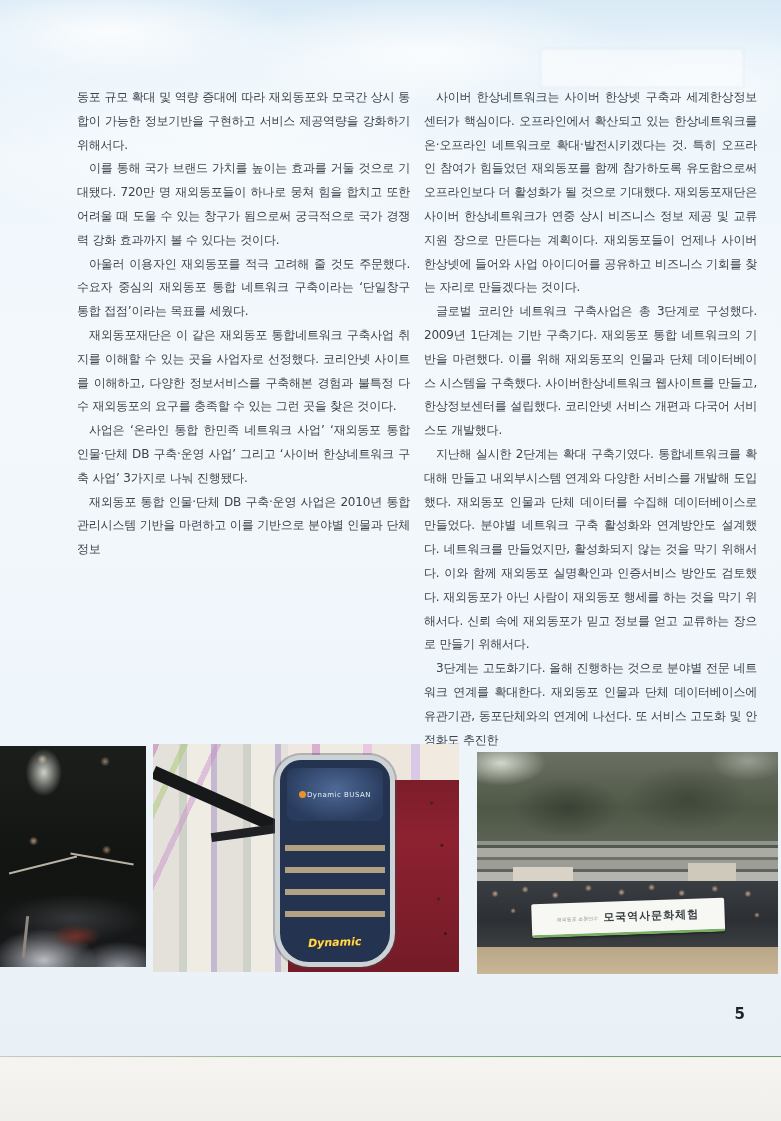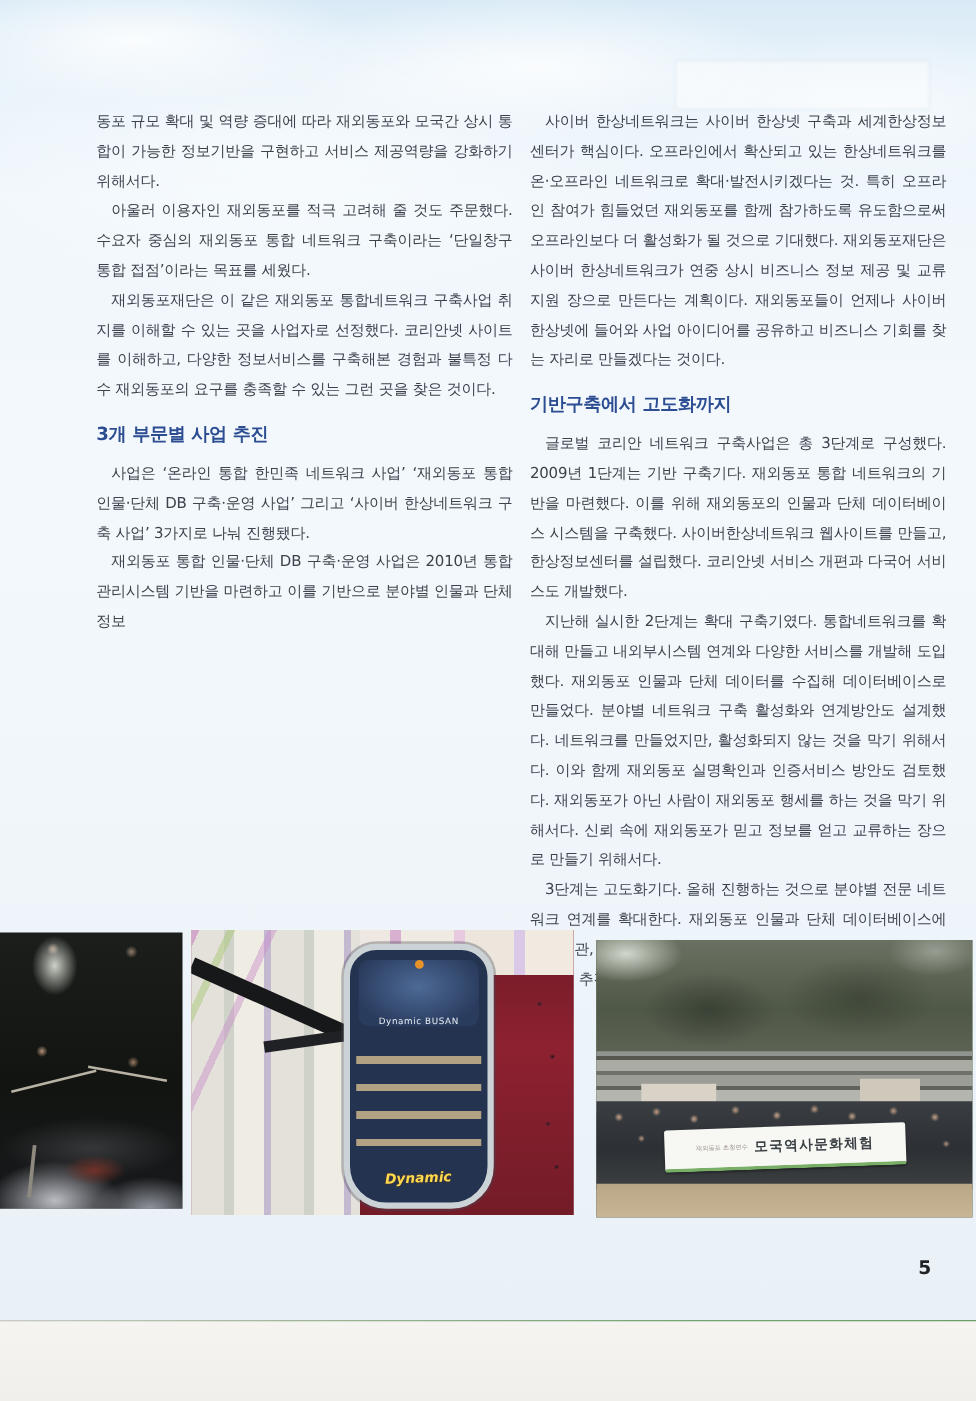--- a/index.html
+++ b/index.html
@@ -89,21 +89,21 @@
     border-radius:26px 26px 34px 34px;
     background:#243450;
     border:5px solid #ccd3d6;
     box-sizing:border-box;
     box-shadow:0 0 0 2px rgba(70,70,80,.35);
   }
   .ship-top{
     position:absolute;left:6%;top:4%;width:88%;height:26%;
     background:radial-gradient(ellipse 60% 70% at 50% 40%, #4d6a96, #2a3c5e 90%);
     border-radius:8px;
-    display:flex;flex-direction:column;align-items:center;justify-content:space-between;gap:1px;
+    display:flex;flex-direction:row;align-items:center;justify-content:center;gap:1px;
   }
   .ship-logo-dot{width:7px;height:7px;border-radius:50%;background:#e8932a;}
   .ship-label-top{font-size:7px;color:#e8eef5;letter-spacing:.5px;white-space:nowrap;}
   .ship-beams{
     position:absolute;left:4%;top:34%;width:92%;height:48%;
     background:repeating-linear-gradient(180deg, rgba(0,0,0,0) 0 16px, #b3a183 16px 22px);
   }
   .ship-bottom{
     position:absolute;left:10%;bottom:3%;width:80%;height:14%;
     display:flex;align-items:center;justify-content:center;
@@ -175,29 +175,28 @@
 </style>
 </head>
 <body>
 
 <div class="page">
   <div class="ghost"></div>
 
   <div class="content">
     <div class="col">
       <p class="first">동포 규모 확대 및 역량 증대에 따라 재외동포와 모국간 상시 통합이 가능한 정보기반을 구현하고 서비스 제공역량을 강화하기 위해서다.</p>
+      <p>이를 통해 국가 브랜드 가치를 높이는 효과를 거둘 것으로 기대됐다. 720만 명 재외동포들이 하나로 뭉쳐 힘을 합치고 또한 어려울 때 도울 수 있는 창구가 됨으로써 궁극적으로 국가 경쟁력 강화 효과까지 볼 수 있다는 것이다.</p>
       <p>아울러 이용자인 재외동포를 적극 고려해 줄 것도 주문했다. 수요자 중심의 재외동포 통합 네트워크 구축이라는 ‘단일창구 통합 접점’이라는 목표를 세웠다.</p>
       <p>재외동포재단은 이 같은 재외동포 통합네트워크 구축사업 취지를 이해할 수 있는 곳을 사업자로 선정했다. 코리안넷 사이트를 이해하고, 다양한 정보서비스를 구축해본 경험과 불특정 다수 재외동포의 요구를 충족할 수 있는 그런 곳을 찾은 것이다.</p>
-      <h3>3개 부문별 사업 추진</h3>
       <p>사업은 ‘온라인 통합 한민족 네트워크 사업’ ‘재외동포 통합 인물·단체 DB 구축·운영 사업’ 그리고 ‘사이버 한상네트워크 구축 사업’ 3가지로 나눠 진행됐다.</p>
       <p>재외동포 통합 인물·단체 DB 구축·운영 사업은 2010년 통합관리시스템 기반을 마련하고 이를 기반으로 분야별 인물과 단체정보</p>
     </div>
     <div class="col">
       <p>사이버 한상네트워크는 사이버 한상넷 구축과 세계한상정보센터가 핵심이다. 오프라인에서 확산되고 있는 한상네트워크를 온·오프라인 네트워크로 확대·발전시키겠다는 것. 특히 오프라인 참여가 힘들었던 재외동포를 함께 참가하도록 유도함으로써 오프라인보다 더 활성화가 될 것으로 기대했다. 재외동포재단은 사이버 한상네트워크가 연중 상시 비즈니스 정보 제공 및 교류 지원 장으로 만든다는 계획이다. 재외동포들이 언제나 사이버 한상넷에 들어와 사업 아이디어를 공유하고 비즈니스 기회를 찾는 자리로 만들겠다는 것이다.</p>
-      <h3>기반구축에서 고도화까지</h3>
       <p>글로벌 코리안 네트워크 구축사업은 총 3단계로 구성했다. 2009년 1단계는 기반 구축기다. 재외동포 통합 네트워크의 기반을 마련했다. 이를 위해 재외동포의 인물과 단체 데이터베이스 시스템을 구축했다. 사이버한상네트워크 웹사이트를 만들고, 한상정보센터를 설립했다. 코리안넷 서비스 개편과 다국어 서비스도 개발했다.</p>
       <p>지난해 실시한 2단계는 확대 구축기였다. 통합네트워크를 확대해 만들고 내외부시스템 연계와 다양한 서비스를 개발해 도입했다. 재외동포 인물과 단체 데이터를 수집해 데이터베이스로 만들었다. 분야별 네트워크 구축 활성화와 연계방안도 설계했다. 네트워크를 만들었지만, 활성화되지 않는 것을 막기 위해서다. 이와 함께 재외동포 실명확인과 인증서비스 방안도 검토했다. 재외동포가 아닌 사람이 재외동포 행세를 하는 것을 막기 위해서다. 신뢰 속에 재외동포가 믿고 정보를 얻고 교류하는 장으로 만들기 위해서다.</p>
       <p>3단계는 고도화기다. 올해 진행하는 것으로 분야별 전문 네트워크 연계를 확대한다. 재외동포 인물과 단체 데이터베이스에 유관기관, 동포단체와의 연계에 나선다. 또 서비스 고도화 및 안정화도 추진한</p>
     </div>
   </div>
 
   <div class="photo photo-orchestra">
     <div class="stand-line stand-1"></div>
     <div class="stand-line stand-2"></div>
     <div class="stand-line stand-3"></div>

